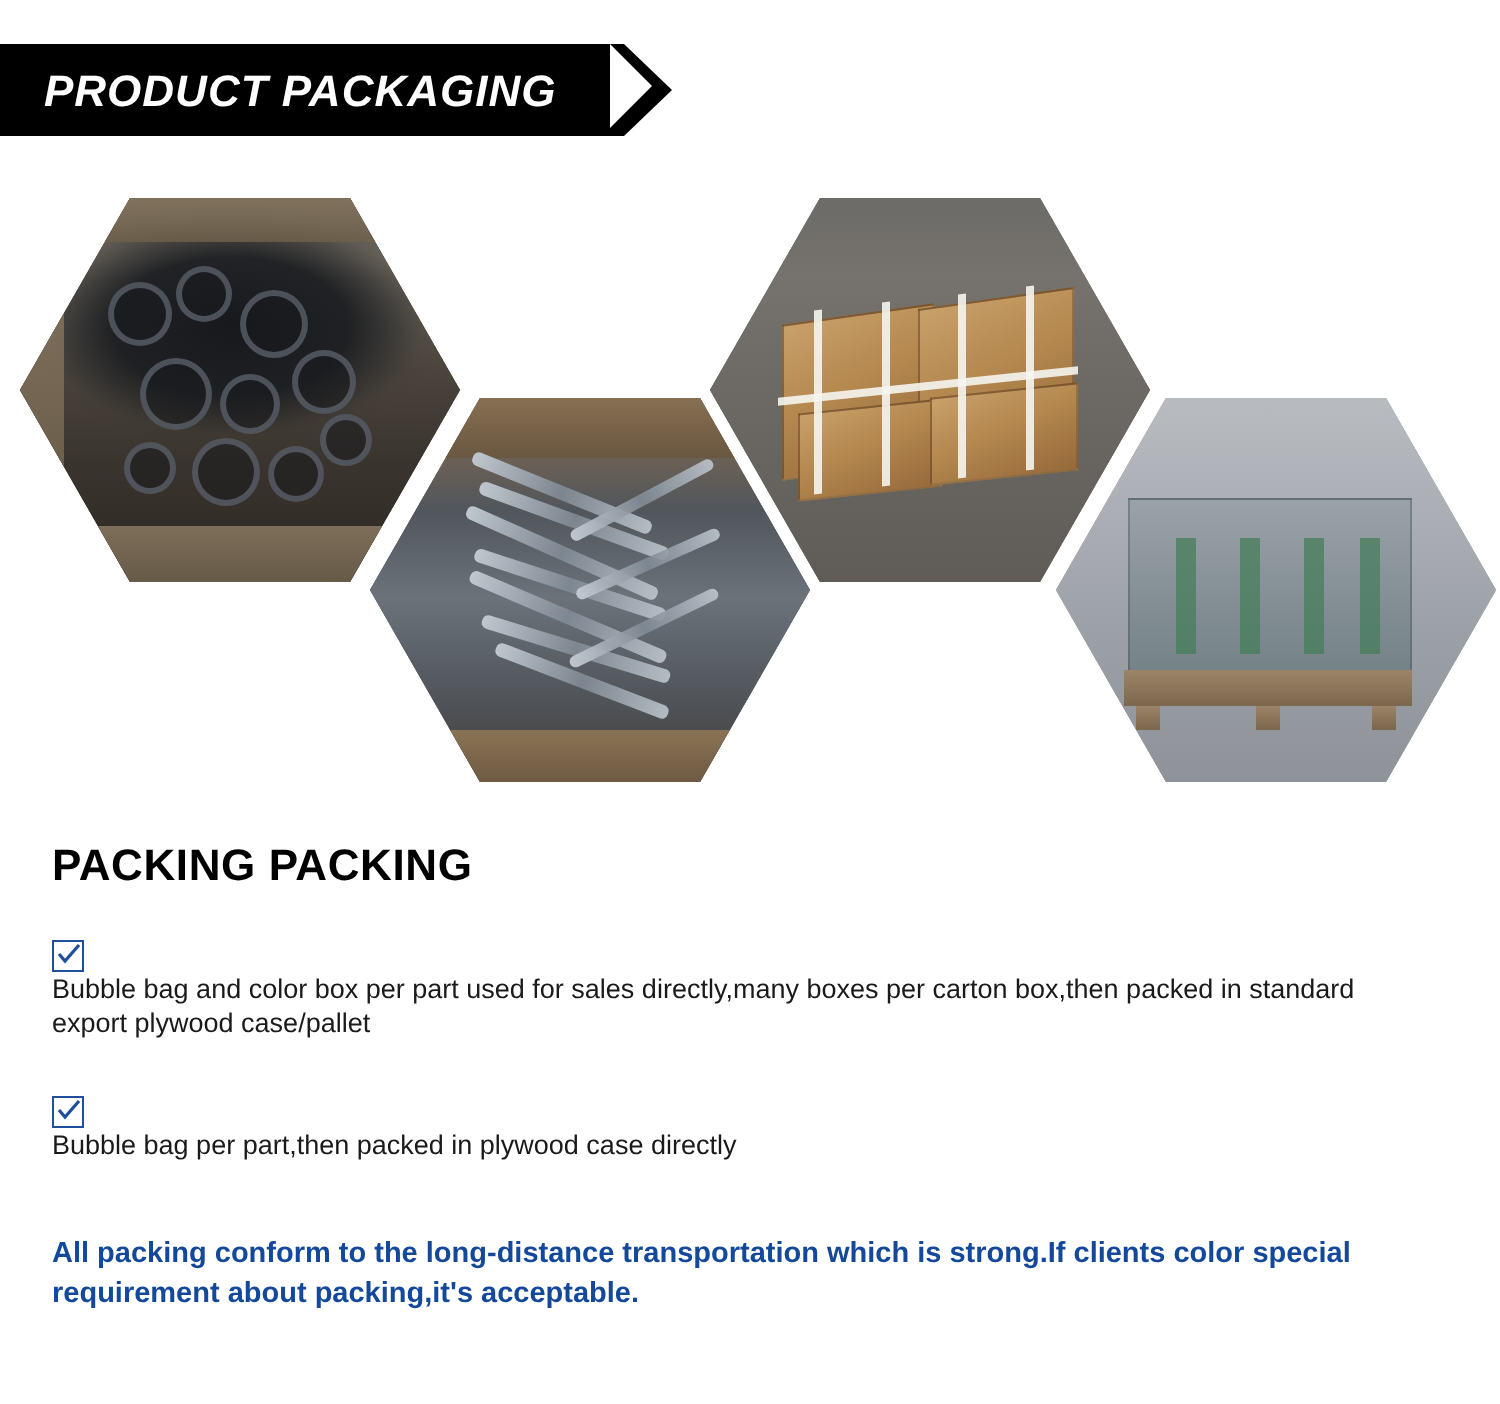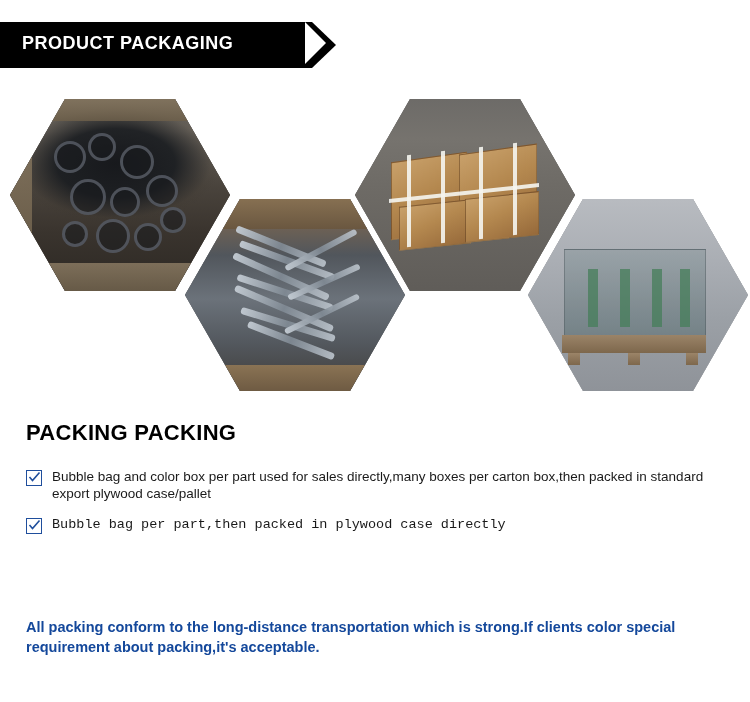--- a/index.html
+++ b/index.html
@@ -49,24 +49,25 @@
     height: 0;
     border-left: 21px solid #ffffff;
     border-top: 21px solid transparent;
     border-bottom: 21px solid transparent;
   }
   .banner-title {
     position: absolute;
     left: 22px;
     top: 11px;
     color: #ffffff;
-    font-size: 18px;
+    font-size: 22px;
     font-weight: bold;
     letter-spacing: 0.5px;
     white-space: nowrap;
+    font-style: italic;
   }
 
   
   .collage {
     position: absolute;
     left: 0;
     top: 85px;
     width: 750px;
     height: 320px;
   }
@@ -181,20 +182,21 @@
     position: absolute;
     left: 26px;
     top: 48px;
     width: 700px;
   }
   .bullet {
     position: relative;
     display: flex;
     align-items: flex-start;
     margin-bottom: 11px;
+    flex-direction: column;
   }
   .check-box {
     flex: 0 0 auto;
     width: 14px;
     height: 14px;
     border: 1px solid #1f4e9c;
     margin-top: 2px;
     margin-right: 10px;
     position: relative;
     background: #ffffff;
@@ -314,21 +316,21 @@
     <div class="bullet">
       <span class="check-box">
         <svg width="13" height="13" viewBox="0 0 13 13">
           <path d="M1.5 6 L4.5 9.5 L11.5 1.5" stroke="#1f4e9c" stroke-width="1.6" fill="none"></path>
         </svg>
       </span>
       <span class="bullet-text">Bubble bag and color box per part used for sales directly,many boxes per carton box,then packed in standard export plywood case/pallet</span>
     </div>
 
 
-    <div class="bullet" style="margin-top:14px;font-family:Liberation Mono, monospace;">
+    <div class="bullet" style="margin-top:26px;">
       <span class="check-box">
         <svg width="13" height="13" viewBox="0 0 13 13">
           <path d="M1.5 6 L4.5 9.5 L11.5 1.5" stroke="#1f4e9c" stroke-width="1.6" fill="none"></path>
         </svg>
       </span>
       <span class="bullet-text">Bubble bag per part,then packed in plywood case directly</span>
     </div>
 
 
   </div>

